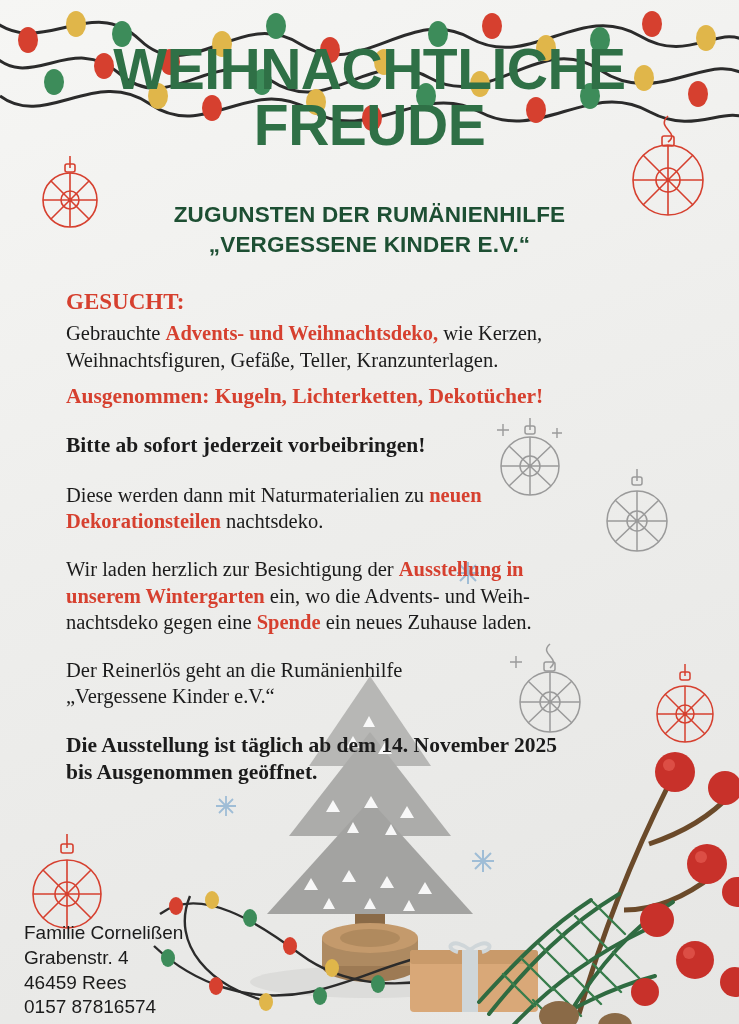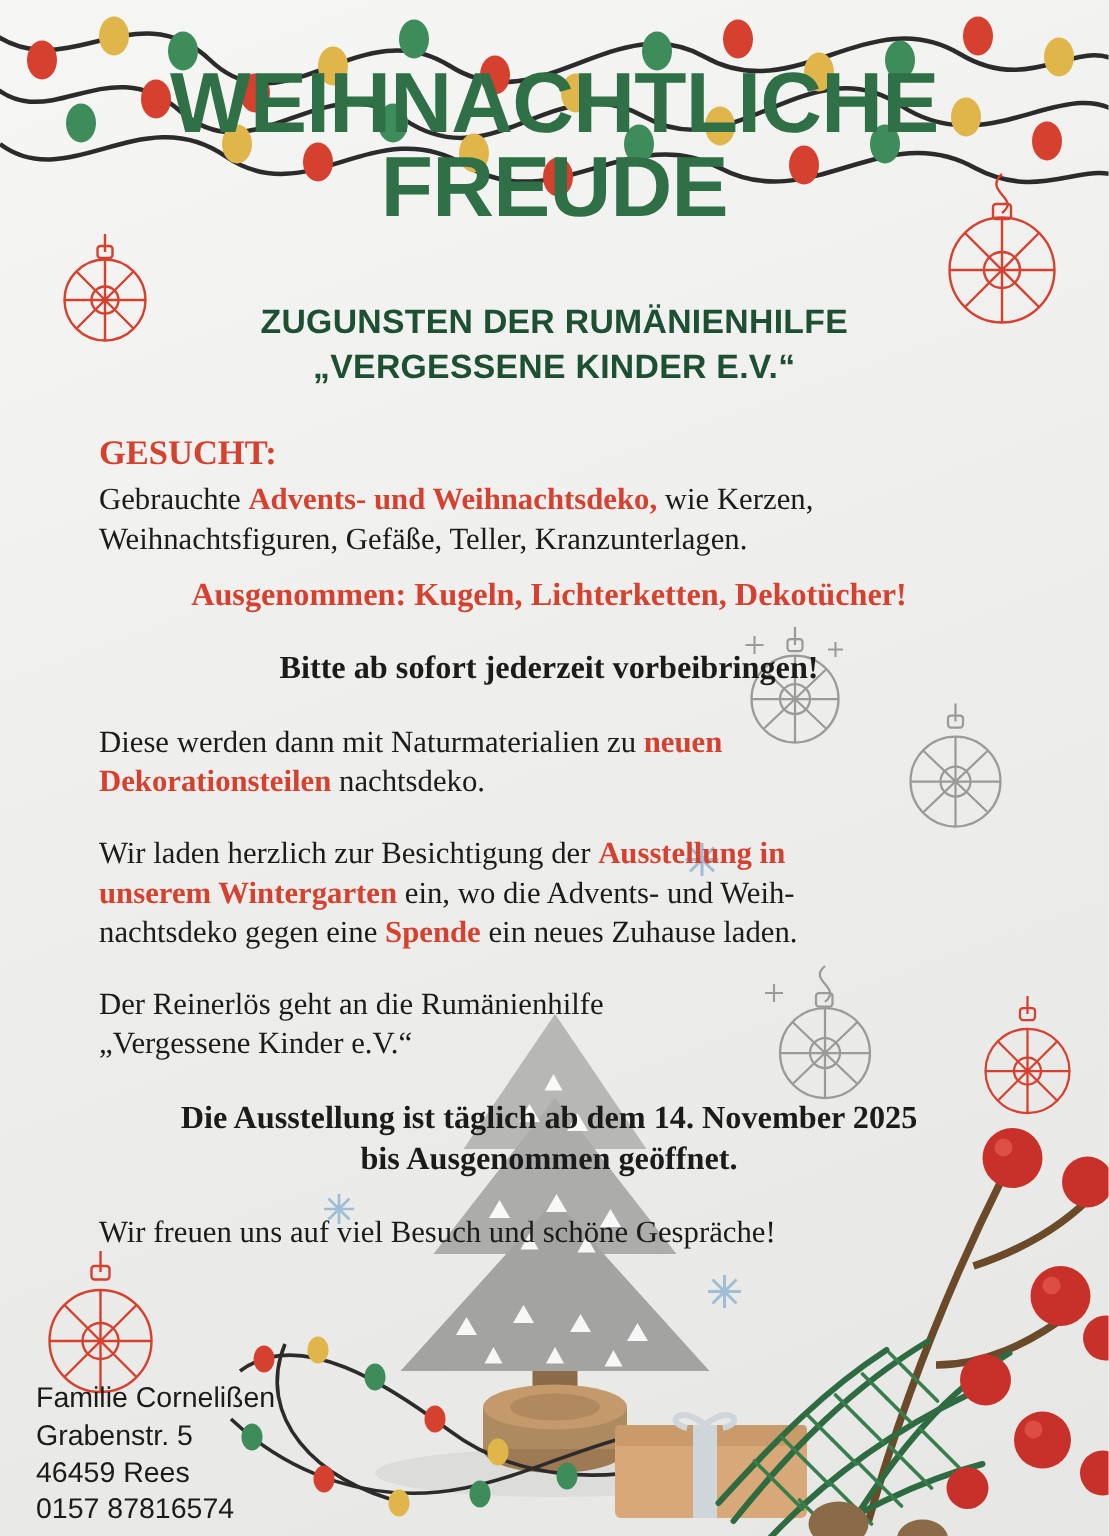--- a/index.html
+++ b/index.html
@@ -109,21 +109,21 @@
     width: 600px;
     color: #1b1b1b;
     font-size: 20.5px;
     line-height: 1.28;
   }
   .body-block p {
     margin: 0 0 16px 0;
     font-family: Liberation Serif, serif;
   }
   .red { color: #d6402f; }
-  .bold { font-weight: bold; text-align: center; }
+  .bold { font-weight: bold; }
   .red.bold { color: #d6402f; font-weight: bold; }
   .heading-red {
     color: #d6402f;
     font-weight: bold;
     font-size: 23px;
     margin-bottom: 4px !important;
   }
   .para-tight { margin-bottom: 10px !important; }
   .gap-lg { margin-bottom: 22px !important; }
 
@@ -418,24 +418,23 @@
       <p class="gap-lg">
         <span>Der Reinerlös geht an die Rumänienhilfe</span><br>
         <span>„Vergessene Kinder e.V.“</span>
       </p>
 
       <p class="bold gap-lg" style="font-size:21.5px;">
         <span>Die Ausstellung ist täglich ab dem 14. November 2025</span><br>
         <span>bis Ausgenommen geöffnet.</span>
       </p>
 
-      <p>Wir freuen uns auf viel Besuch und schöne Gespräche!</p>
     </div>
 
     <div class="address">
       <div>Familie Cornelißen</div>
-      <div>Grabenstr. 5</div>
+      <div>Grabenstr. 4</div>
       <div>46459 Rees</div>
       <div>0157 87816574</div>
     </div>
 
   </div>
 </div>
 
 </body></html>

